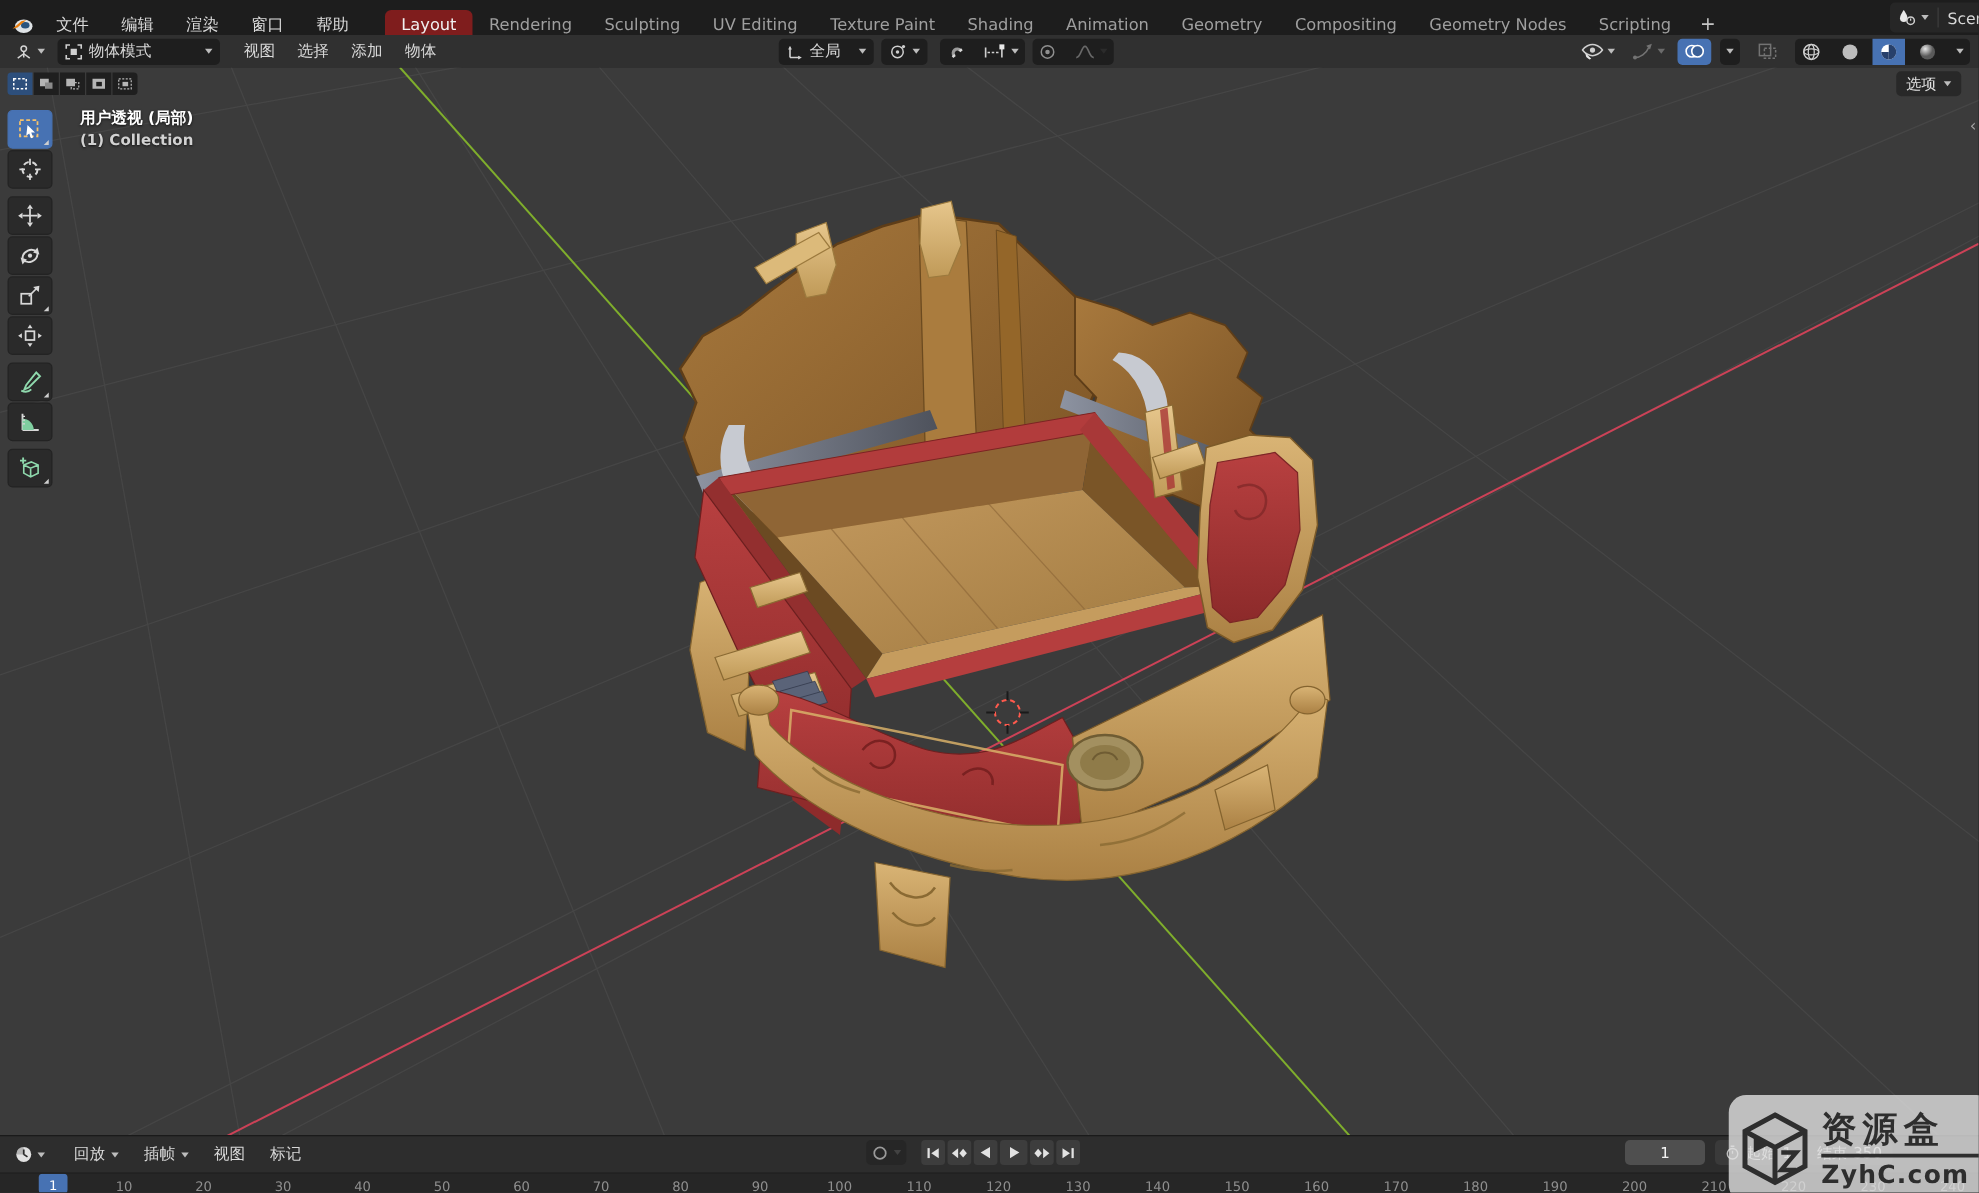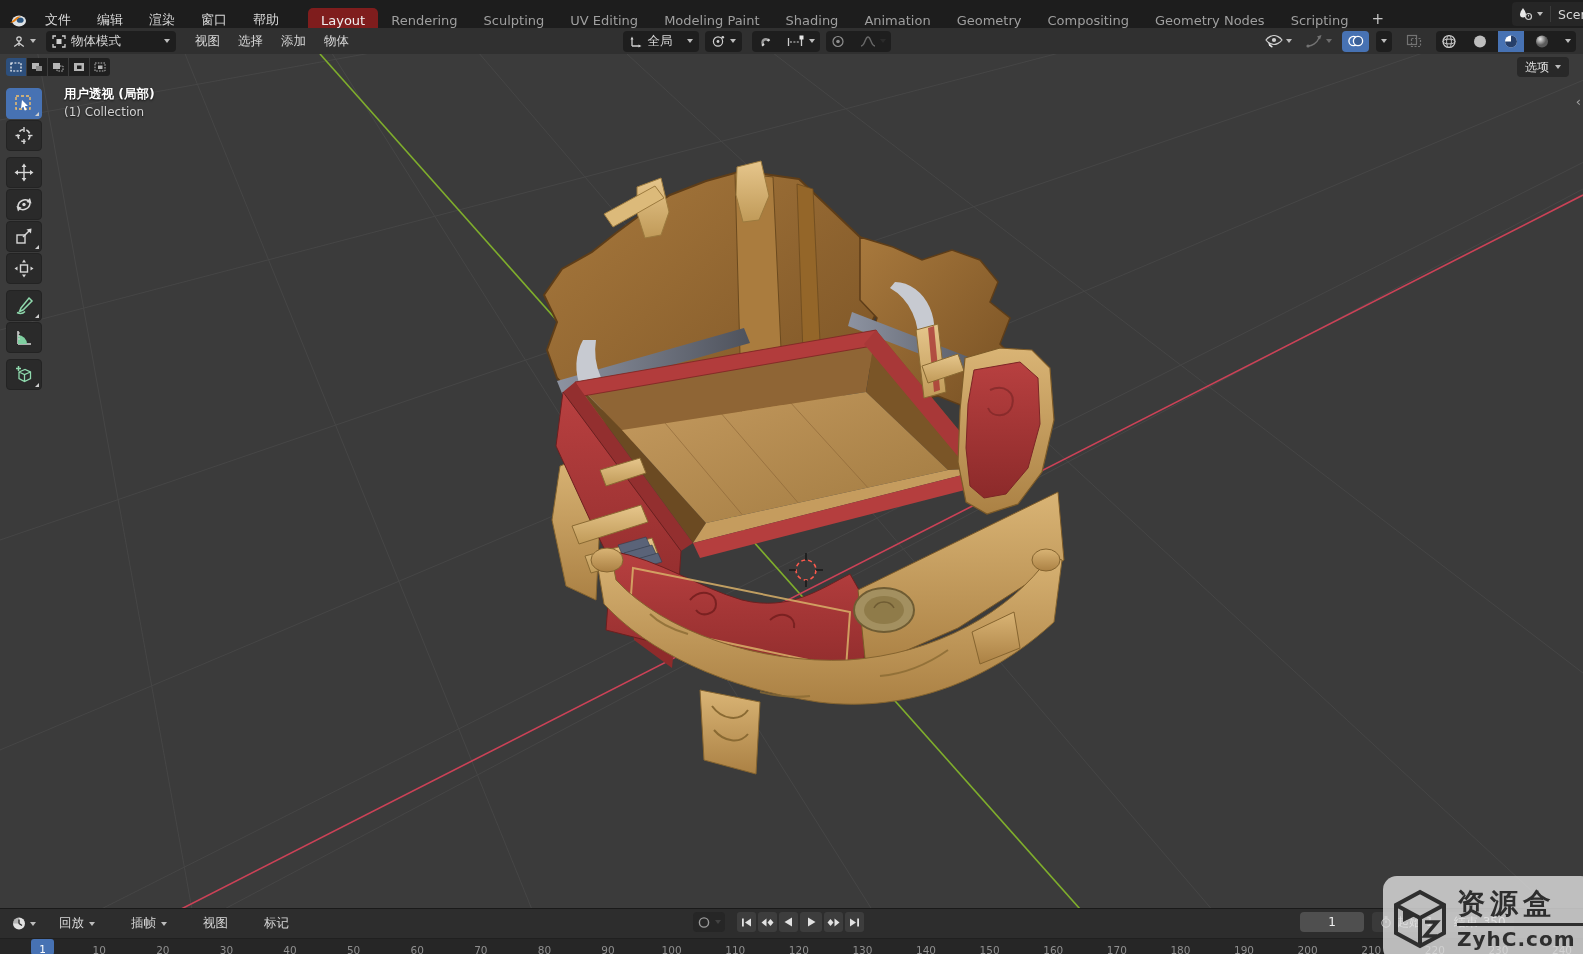--- a/index.html
+++ b/index.html
@@ -38,21 +38,21 @@
 
   
   #viewport{position:absolute;left:0;top:54px;right:0;bottom:46px;background:#3b3b3b;overflow:hidden;}
   #scene{position:absolute;inset:0;width:100%;height:100%;}
   #selmode{position:absolute;left:6px;top:4px;display:flex;gap:1px;}
   #selmode .sm{width:20px;height:18px;background:#1f1f1f;display:flex;align-items:center;justify-content:center;}
   #selmode .sm:first-child{border-radius:3px 0 0 3px;background:#2d4f7c;}
   #selmode .sm:last-child{border-radius:0 3px 3px 0;}
   #vp-label{position:absolute;left:64px;top:32px;color:#ffffff;font-size:12.5px;font-weight:bold;
             text-shadow:0 1px 2px rgba(0,0,0,.8);}
-  #vp-coll{position:absolute;left:64px;top:51px;color:#d2d2d2;font-size:12px;font-weight:normal;
+  #vp-coll{position:absolute;left:64px;top:51px;color:#d2d2d2;font-size:12px;font-weight:bold;
            text-shadow:0 1px 2px rgba(0,0,0,.7);}
   #options-btn{position:absolute;right:14px;top:3px;height:20px;background:#282828;border-radius:4px;
             display:flex;align-items:center;gap:6px;padding:0 8px;color:#e0e0e0;font-size:12px;}
   #sidebar-arrow{position:absolute;right:2px;top:40px;color:#a5a5a5;font-size:13px;}
   #toolbar{position:absolute;left:6px;top:34px;display:flex;flex-direction:column;gap:1px;}
   .tool{width:36px;height:31px;background:#2a2a2a;border-radius:4px;display:flex;align-items:center;
         justify-content:center;position:relative;border:1px solid #232323;box-sizing:border-box;}
   .tool.active{background:#4772b3;border-color:#4772b3;}
   .tool.grp{margin-top:5px;}
   .tool .tri{position:absolute;right:2px;bottom:2px;width:0;height:0;
@@ -96,21 +96,21 @@
       <ellipse cx="12.2" cy="8.2" rx="3.4" ry="2.6" fill="#2a547e"></ellipse>
       <path d="M2,11 L9,5 L13,4 L6,10 Z" fill="#e87d0d"></path>
     </svg>
   </span>
   <span id="topbar-menus"><span class="menu">文件</span><span class="menu">编辑</span><span class="menu">渲染</span><span class="menu">窗口</span><span class="menu">帮助</span></span>
   <span id="tabs">
       <span class="tab active">Layout</span>
       <span class="tab">Rendering</span>
       <span class="tab">Sculpting</span>
       <span class="tab">UV Editing</span>
-      <span class="tab">Modeling Paint</span>
+      <span class="tab">Texture Paint</span>
       <span class="tab">Shading</span>
       <span class="tab">Animation</span>
       <span class="tab">Geometry</span>
       <span class="tab">Compositing</span>
       <span class="tab">Geometry Nodes</span>
       <span class="tab">Scripting</span>
       <span class="tab plus">+</span>
     </span>
 </div>
 <div id="scene-widget">
@@ -539,21 +539,21 @@
   <div id="tl-header">
     <span class="iconbtn">
       <svg width="16" height="15" viewBox="0 0 16 15">
         <circle cx="8" cy="7.5" r="6" fill="#e2e2e2"></circle>
         <path d="M8,7.5 L8,3.5 M8,7.5 L11,9.5" stroke="#2b2b2b" stroke-width="1.4" fill="none"></path>
         <path d="M8,1.5 A6,6 0 0 0 2,7.5 L8,7.5 Z" fill="#2b2b2b" opacity=".25"></path>
       </svg>
       <span class="caret"></span>
     </span>
     <span class="gap10"></span>
-    <span id="tl-menus" style="display:inline-flex;gap:18px">
+    <span id="tl-menus" style="display:inline-flex;gap:2px">
         <span class="hmenu">
           <span>回放</span>
           <span class="caret"></span>
         </span>
         <span class="hmenu">
           <span>插帧</span>
           <span class="caret"></span>
         </span>
         <span class="hmenu">
           <span>视图</span>

